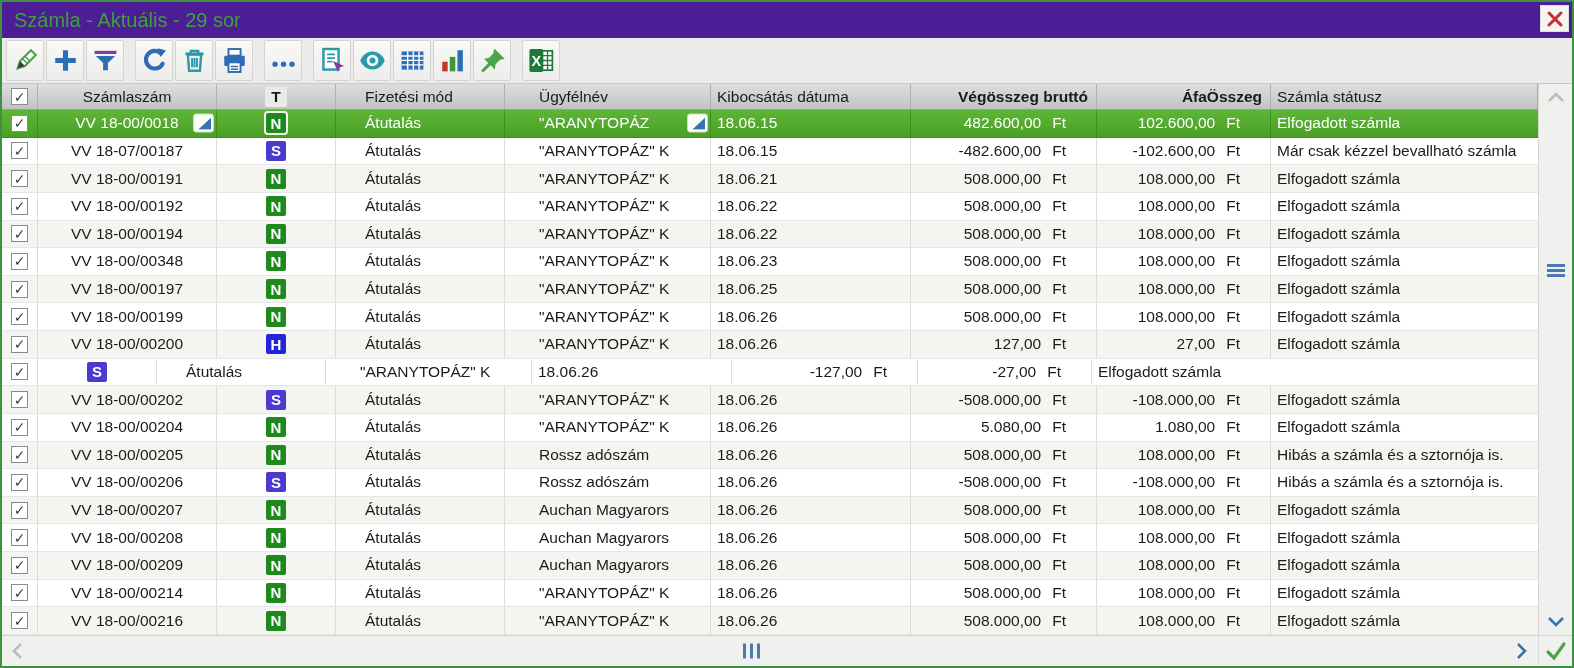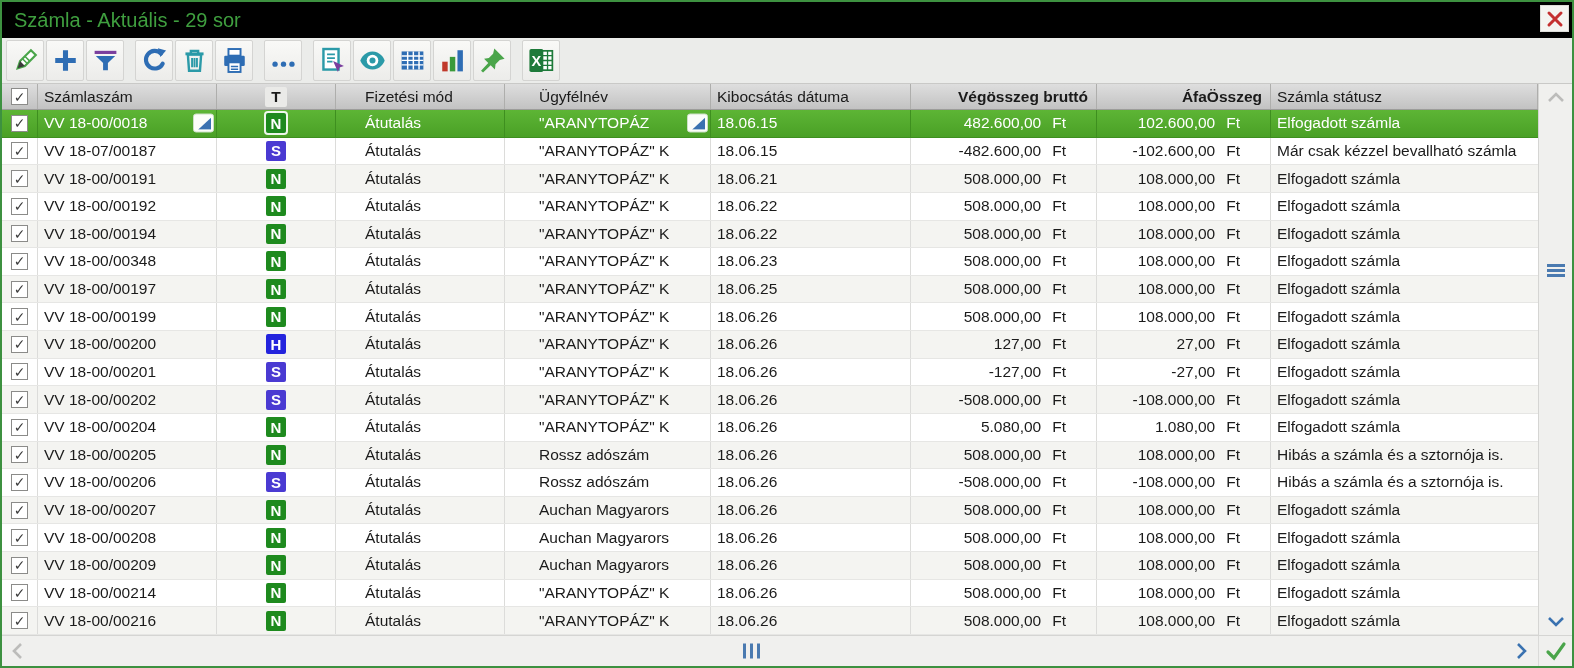--- a/index.html
+++ b/index.html
@@ -5,21 +5,21 @@
   * { margin:0; padding:0; box-sizing:border-box; }
   html,body { background:#888; }
   body { font-family:"Liberation Sans", sans-serif; }
   .window{
     width:1574px; height:668px; background:#fff;
     border:2px solid #3d9140; display:flex; flex-direction:column;
     position:relative; overflow:hidden;
   }
   
   .titlebar{
-    height:36px; flex:none; background:#000000; display:flex; align-items:center;
+    height:36px; flex:none; background:#4c1d95; display:flex; align-items:center;
     padding:0 6px; position:relative;
   }
   .titlebar .title{ color:#3f9f3f; font-size:20px; padding-left:6px; }
   .close-btn{
     position:absolute; right:3px; top:3px; width:29px; height:27px;
     background:#f4f4f1; border:1px solid #ddddd9; display:flex;
     align-items:center; justify-content:center; cursor:pointer;
   }
   
   .toolbar{
@@ -53,21 +53,21 @@
     background:linear-gradient(#5db535,#4aa026); color:#fff;
     border-bottom:1px solid #3e8f1f;
   }
   .row.selected .c{ border-right-color:#3e8f1f; }
   .c{
     display:flex; align-items:center; padding:0 6px; overflow:hidden;
     white-space:nowrap; border-right:1px solid #dcdcda; position:relative;
     flex:none;
   }
   .c-check  { width:36px;  justify-content:center; padding:0; }
-  .c-invoice{ width:179px; }
+  .c-invoice{ width:179px;justify-content:center; }
   .c-type   { width:119px; justify-content:center; }
   .c-pay    { width:146px;margin-left:23px; }
   .c-cust   { width:178px;margin-left:28px; }
   .c-date   { width:200px; }
   .c-gross  { width:186px; justify-content:flex-end; padding:0; }
   .c-vat    { width:174px; justify-content:flex-end; padding:0; }
   .c-status { flex:1; min-width:0; border-right:none; }
   .hrow .c-gross,.hrow .c-vat{ padding-right:8px;font-weight:bold; }
   .num{ text-align:right; }
   .ft{ flex:none; margin-left:11px; margin-right:30px; }
@@ -541,23 +541,20 @@
               <span class="ft">Ft</span>
             </div>
     <div class="c c-status">
               <span class="txt">Elfogadott számla</span>
             </div>
   </div>
           <div class="row">
     <div class="c c-check">
       <div class="checkbox">✓</div>
     </div>
-    <div class="c c-invoice">
-              <span class="txt">VV 18-00/00201</span>
-            </div>
     <div class="c c-type">
               <div class="badge" style="background: rgb(74, 58, 210);">S</div>
             </div>
     <div class="c c-pay">
               <span class="txt">Átutalás</span>
             </div>
     <div class="c c-cust">
               <span class="txt">"ARANYTOPÁZ" K</span>
             </div>
     <div class="c c-date">

